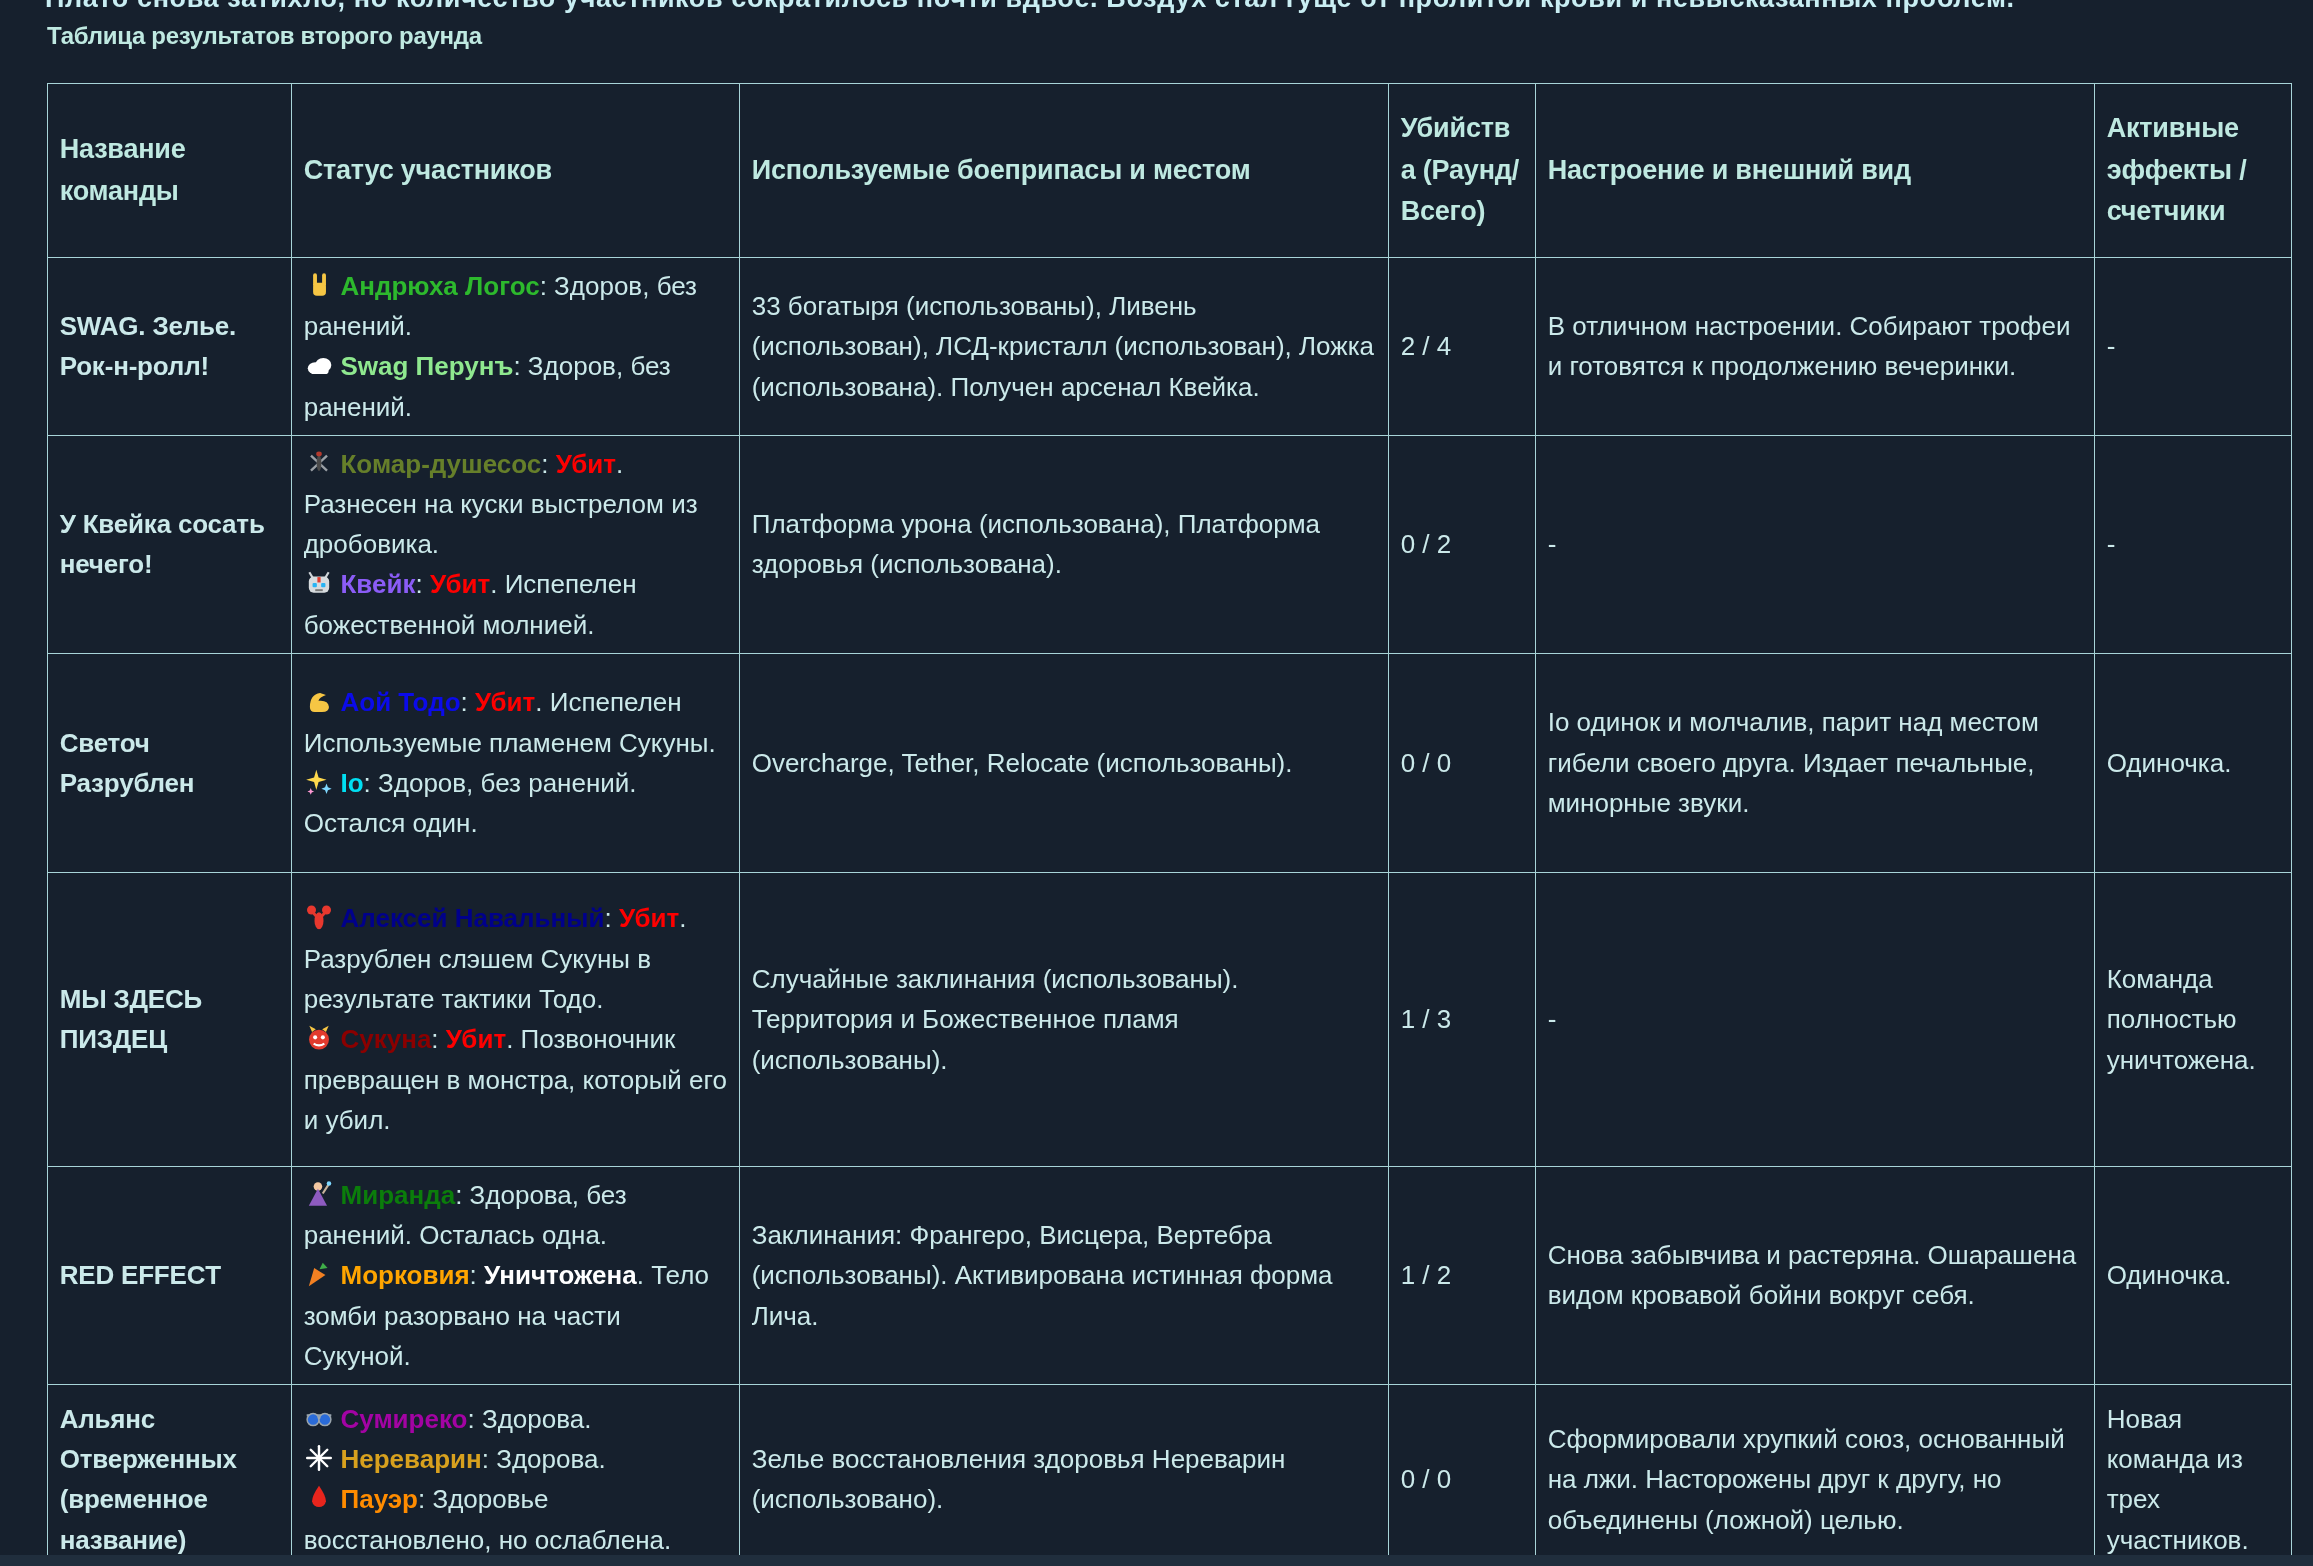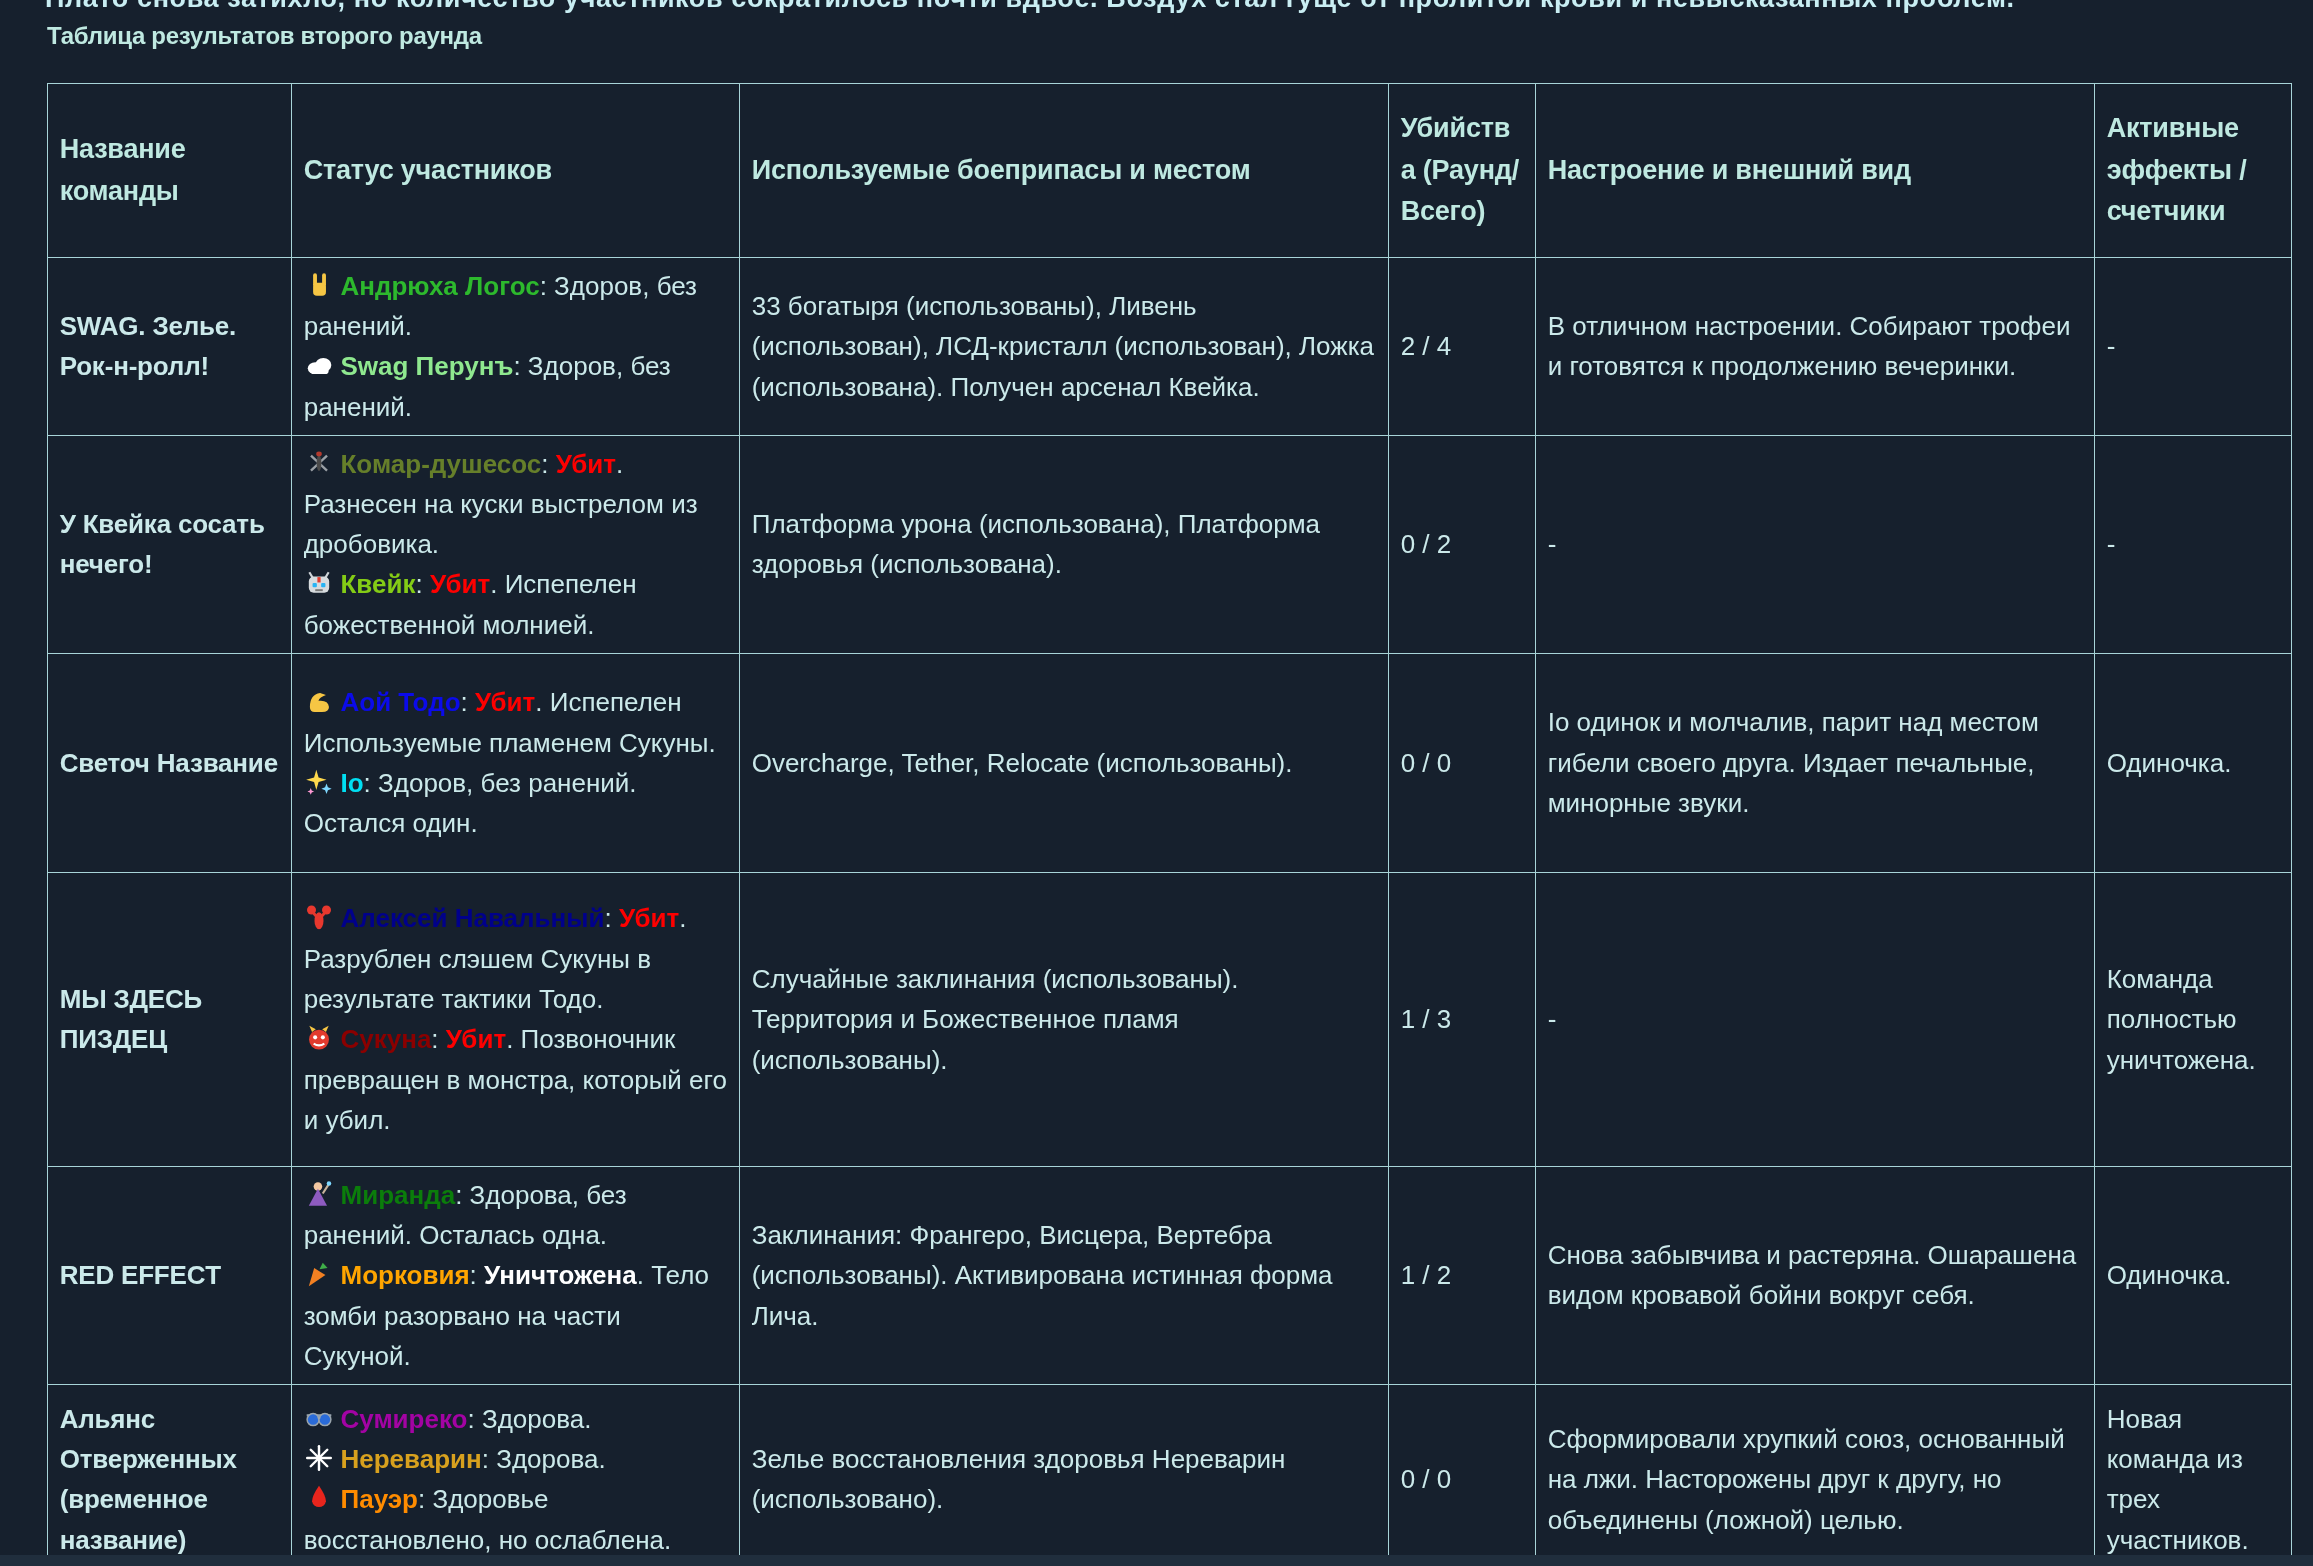--- a/index.html
+++ b/index.html
@@ -83,28 +83,28 @@
                 <ellipse cx="14" cy="6.5" rx="2.6" ry="2.2" fill="#b23a2e"></ellipse>
               </svg></span><span style="color: rgb(102, 127, 42); font-weight: 700;">Комар-душесос</span><span>: </span><span style="color: rgb(254, 0, 0); font-weight: 700;">Убит</span><span>. Разнесен на куски выстрелом из дробовика.
 </span><span class="icon"><svg viewBox="0 0 28 28">
                 <line x1="5" y1="4" x2="8" y2="9" stroke="#cfd4d8" stroke-width="2"></line>
                 <line x1="23" y1="4" x2="20" y2="9" stroke="#cfd4d8" stroke-width="2"></line>
                 <rect x="4.5" y="8" width="19" height="15" rx="4.5" fill="#d7dbde"></rect>
                 <rect x="12.5" y="8.5" width="3" height="5" fill="#e23b2e"></rect>
                 <rect x="8" y="14" width="4" height="4" rx="1" fill="#27b4f5"></rect>
                 <rect x="16" y="14" width="4" height="4" rx="1" fill="#27b4f5"></rect>
                 <rect x="10.5" y="19.8" width="7" height="1.8" fill="#777"></rect>
-              </svg></span><span style="color: #84cc16; font-weight: 700;">Квейк</span><span>: </span><span style="color: rgb(254, 0, 0); font-weight: 700;">Убит</span><span>. Испепелен божественной молнией.</span></td>
+              </svg></span><span style="color: #8b5cf6; font-weight: 700;">Квейк</span><span>: </span><span style="color: rgb(254, 0, 0); font-weight: 700;">Убит</span><span>. Испепелен божественной молнией.</span></td>
           <td>Платформа урона (использована), Платформа здоровья (использована).</td>
           <td>0 / 2</td>
           <td>-</td>
           <td>-</td>
         </tr>
         <tr>
-          <td class="team">Светоч Название</td>
+          <td class="team">Светоч Разрублен</td>
           <td class="status"><span class="icon"><svg viewBox="0 0 28 28">
                 <path d="M5.5 19.5 Q5.5 8 15 6.5 L20.5 8.5 Q14.5 10.5 13.5 13.8 Q22.5 12.8 23.3 19.5 Q23.3 24.2 16.8 24.2 L10 24.2 Q5.5 24.2 5.5 19.5 Z" fill="#f6c644"></path>
               </svg></span><span style="color: rgb(11, 11, 234); font-weight: 700;">Аой Тодо</span><span>: </span><span style="color: rgb(254, 0, 0); font-weight: 700;">Убит</span><span>. Испепелен Используемые пламенем Сукуны.
 </span><span class="icon"><svg viewBox="0 0 28 28">
                 <path d="M11.5 2.5 L13.6 9.9 L21 12 L13.6 14.1 L11.5 21.5 L9.4 14.1 L2 12 L9.4 9.9 Z" fill="#ffd94d"></path>
                 <path d="M21 15.5 L22.3 19 L25.8 20.3 L22.3 21.6 L21 25.1 L19.7 21.6 L16.2 20.3 L19.7 19 Z" fill="#7fd8ff"></path>
                 <path d="M6.3 19.7 L7.2 21.9 L9.4 22.8 L7.2 23.7 L6.3 25.9 L5.4 23.7 L3.2 22.8 L5.4 21.9 Z" fill="#ff9ad5"></path>
               </svg></span><span style="color: rgb(0, 223, 242); font-weight: 700;">Io</span><span>: Здоров, без ранений. Остался один.</span></td>
           <td>Overcharge, Tether, Relocate (использованы).</td>
           <td>0 / 0</td>

